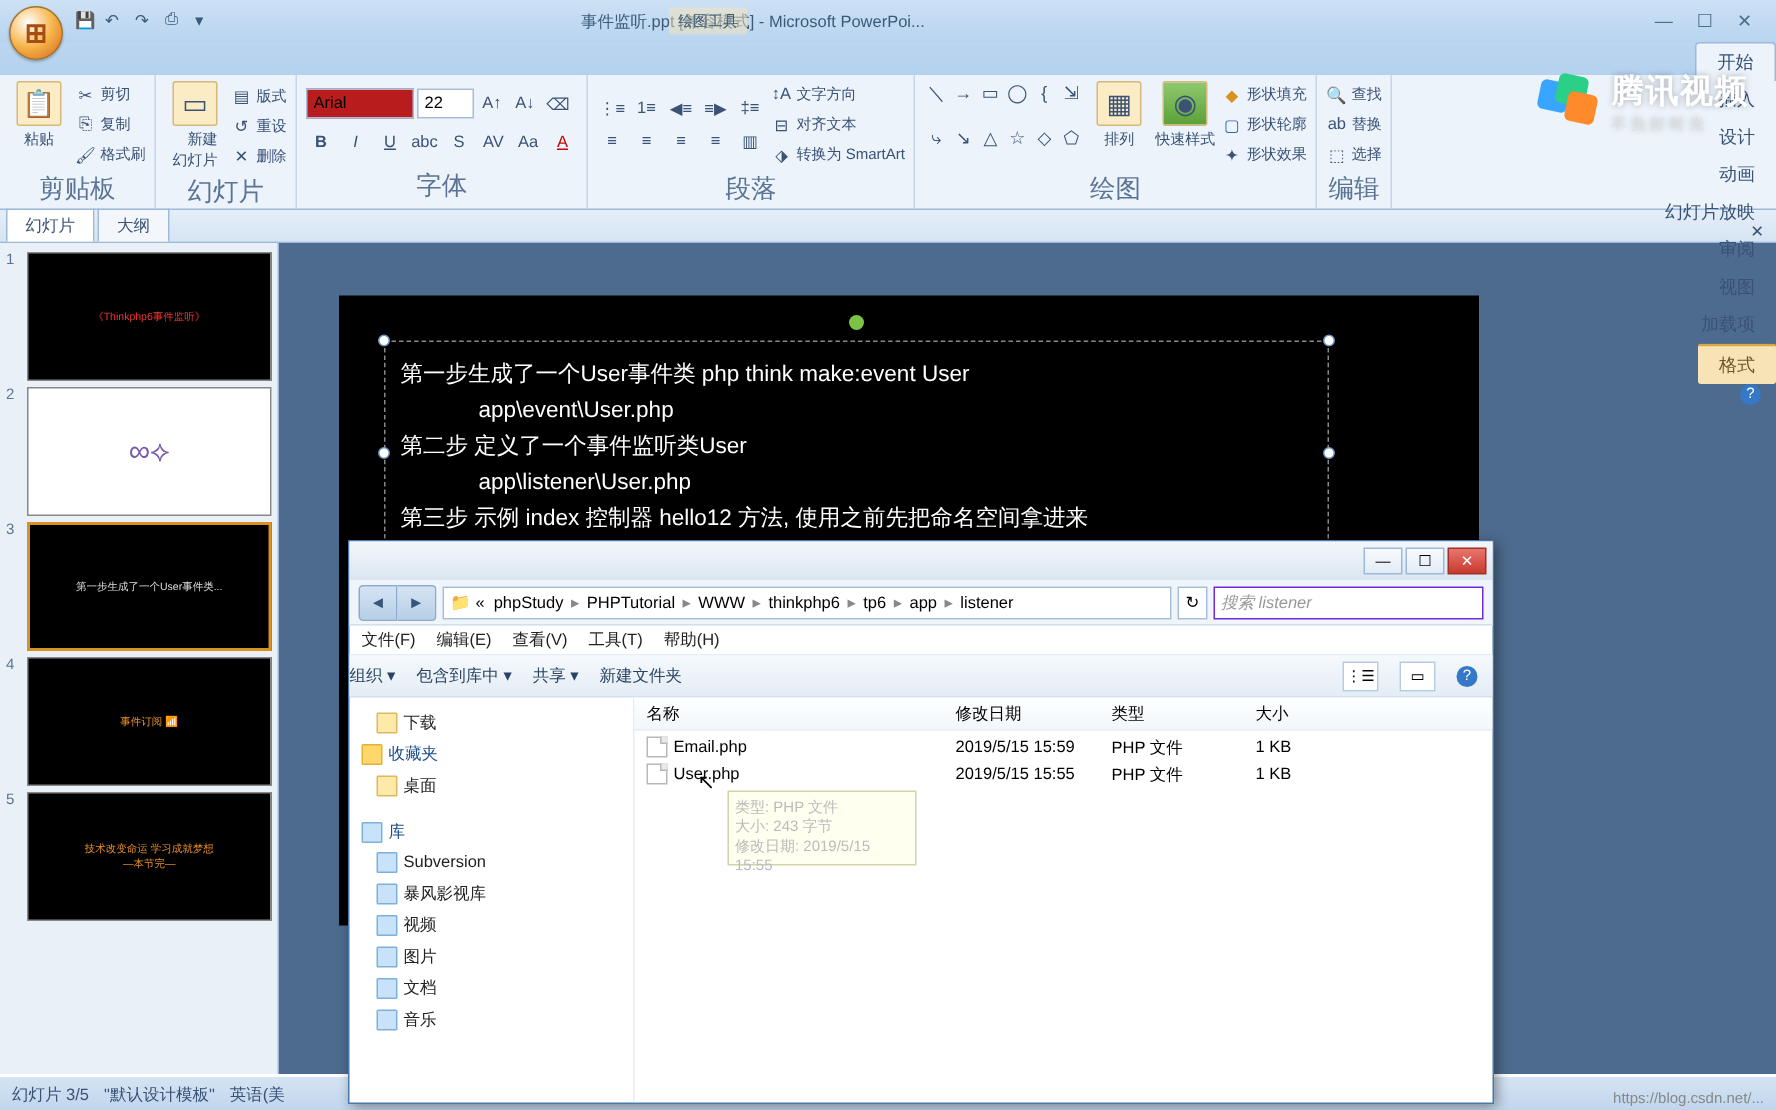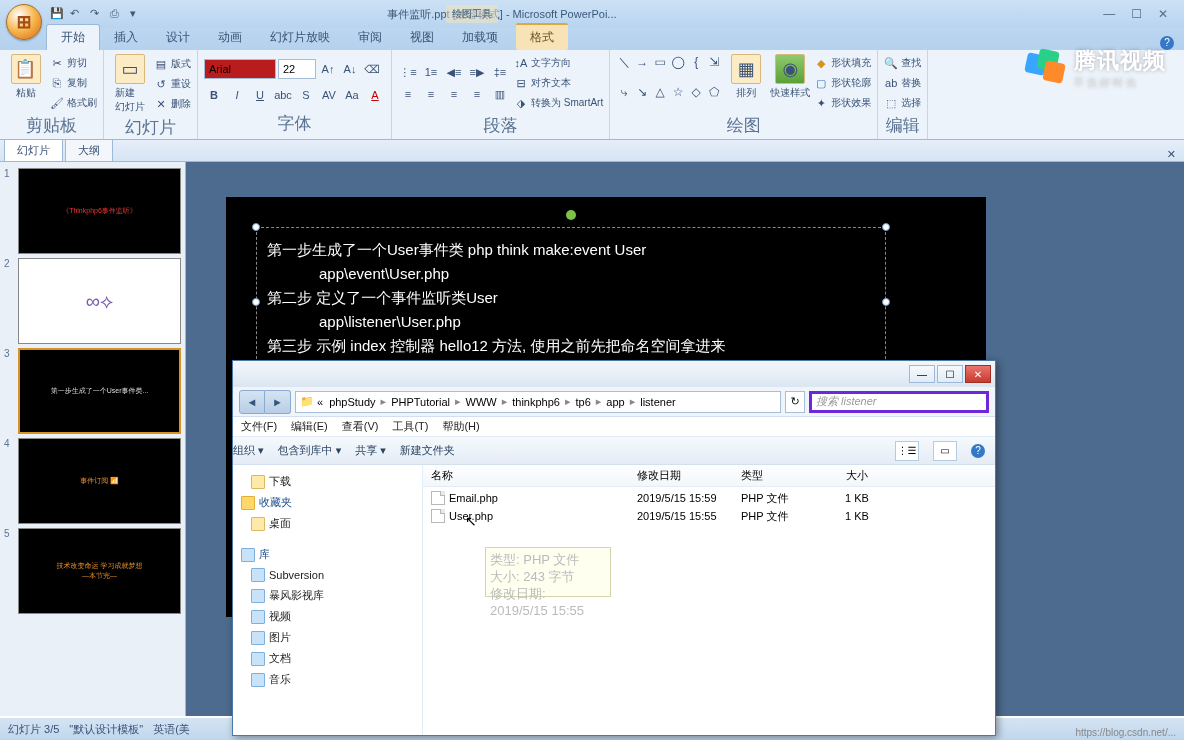--- a/index.html
+++ b/index.html
@@ -7,21 +7,21 @@
 
 
 .title-bar { height: 28px; background: linear-gradient(#cde1f5, #b8d4ef); display: flex; align-items: center; font-size: 11px; color: #3a5a7a; padding-left: 6px; }
 .office-orb { width: 36px; height: 36px; border-radius: 50%; background: radial-gradient(circle at 35% 30%, #fff, #f6b54a 50%, #d4651c); position: absolute; top: 4px; left: 6px; z-index: 10; border: 1px solid #a57028; box-shadow: 0 1px 2px rgba(0,0,0,0.3); display: flex; align-items: center; justify-content: center; font-size: 18px; color: #a74d14; font-weight: bold; }
 .qat { margin-left: 44px; display: flex; gap: 6px; }
 .qat span { width: 14px; height: 14px; font-size: 11px; }
 .title-text { margin: 0 auto; }
 .win-controls { margin-left: auto; display: flex; gap: 16px; padding-right: 16px; color: #4f6e8c; font-size: 12px; }
 
 
-.ribbon-tabs { height: 22px; background: linear-gradient(#bcd6f0, #b4d1ee); display: flex; padding-left: 46px; font-size: 12px; align-items: flex-end; }
+.ribbon-tabs { height: 22px; background: linear-gradient(#bcd6f0, #b4d1ee); display: flex; padding-left: 46px; font-size: 12px; align-items: flex-end; flex-direction: column; }
 .ribbon-tab { padding: 4px 14px; cursor: pointer; color: #3a5276; }
 .ribbon-tab.active { background: #ecf3fb; border: 1px solid #9db9d9; border-bottom: none; border-radius: 3px 3px 0 0; }
 .ribbon-tab.context { background: #f8e3b6; border-top: 2px solid #d9a845; border-radius: 2px; margin-left: 4px; color: #6c5727; }
 .help-icon { margin-left: auto; margin-right: 10px; width: 14px; height: 14px; background: #3478c7; border-radius: 50%; color: #fff; font-size: 10px; text-align: center; line-height: 14px; }
 
 
 .ribbon { height: 90px; background: #ecf3fb; border-bottom: 1px solid #9db9d9; display: flex; font-size: 11px; }
 .ribbon-group { border-right: 1px solid #c4d6ea; padding: 4px 6px; display: flex; flex-direction: column; position: relative; }
 .group-label { text-align: center; color: #5b7493; font-size: 17px; margin-top: auto; padding-top: 2px; }
 .group-content { display: flex; gap: 4px; flex: 1; }
@@ -64,45 +64,45 @@
 .exp-title { height: 26px; background: linear-gradient(#f3f7fb, #dbe6f2); display: flex; align-items: center; justify-content: flex-end; padding-right: 4px; gap: 2px; }
 .exp-title button { width: 26px; height: 18px; border: 1px solid #9db9d9; background: linear-gradient(#f7fafd, #e2ebf5); font-size: 10px; }
 .exp-title button.close { background: linear-gradient(#e9756f, #c83a2e); color: #fff; border-color: #a02f25; }
 .exp-addr { height: 30px; background: #f0f5fb; border-bottom: 1px solid #d1dfee; display: flex; align-items: center; padding: 0 6px; gap: 4px; font-size: 11px; }
 .nav-btns { display: flex; }
 .nav-btn { width: 26px; height: 24px; background: linear-gradient(#d5e4f3,#b7cee6); border: 1px solid #8aabce; border-radius: 3px 0 0 3px; display: flex; align-items: center; justify-content: center; color: #35567e; }
 .nav-btn+.nav-btn { border-radius: 0 3px 3px 0; border-left: none; }
 .addr-bar { flex: 1; height: 22px; border: 1px solid #a6bdd9; background: #fff; display: flex; align-items: center; padding: 0 4px; font-size: 11px; gap: 0; }
 .crumb { padding: 0 3px; }
 .crumb-sep { color: #888; padding: 0 2px; }
-.search-box { width: 180px; height: 22px; border: 3px solid #6d28d9; background: #fff; display: flex; align-items: center; padding: 0 4px; font-style: italic; color: #999; font-size: 11px; }
+.search-box { width: 180px; height: 22px; border: 1px solid #6d28d9; background: #fff; display: flex; align-items: center; padding: 0 4px; font-style: italic; color: #999; font-size: 11px; }
 .exp-menu { height: 20px; display: flex; gap: 14px; padding: 2px 8px; font-size: 11px; color: #222; border-bottom: 1px solid #e4ecf5; }
 .exp-tool { height: 28px; background: linear-gradient(#f5f9fd, #e4ecf5); border-bottom: 1px solid #d1dfee; display: flex; align-items: center; gap: 14px; padding: 0 0; font-size: 11px; color: #2a4462; }
 .exp-tool .spacer { flex: 1; }
 .view-btn { width: 24px; height: 20px; border: 1px solid #b5cbe2; background: #fff; font-size: 10px; }
 .exp-body { flex: 1; display: flex; overflow: hidden; }
 .exp-tree { width: 190px; border-right: 1px solid #e4ecf5; padding: 6px 4px; font-size: 11px; overflow-y: auto; }
 .tree-sec { font-weight: normal; color: #222; padding: 3px 2px 3px 14px; display: flex; align-items: center; gap: 4px; }
 .tree-sec.h { color: #1a4c8b; padding-left: 4px; }
 .tree-icon { width: 14px; height: 14px; background: #fde9a8; border: 1px solid #dcb860; border-radius: 1px; display: inline-block; }
 .tree-icon.lib { background: #c8e2f9; border-color: #7db0dc; }
 .tree-icon.star { background: #ffd76a; border-color: #e2b232; }
 .exp-list { flex: 1; display: flex; flex-direction: column; font-size: 11px; }
 .list-hdr { display: flex; border-bottom: 1px solid #e4ecf5; height: 22px; align-items: center; background: linear-gradient(#fdfefe,#f3f7fb); }
 .col { padding: 0 8px; }
 .c-name { width: 206px; }
 .c-date { width: 104px; }
 .c-type { width: 96px; }
-.c-size { width: 56px; text-align: center; }
+.c-size { width: 56px; text-align: left; }
 .list-body { flex: 1; padding-top: 2px; position: relative; }
 .file-row { display: flex; height: 18px; align-items: center; }
 .file-row .c-name { display: flex; align-items: center; gap: 4px; }
 .file-icon { width: 14px; height: 14px; background: #fff; border: 1px solid #b8b8b8; display: inline-block; position: relative; }
 .file-icon::after { content: ""; position: absolute; right: -1px; top: -1px; width: 4px; height: 4px; background: #e8e8e8; border-left: 1px solid #b8b8b8; border-bottom: 1px solid #b8b8b8; }
-.tooltip { position: absolute; left: 62px; top: 40px; width: 126px; height: 50px; background: #fffff0; border: 1px solid #d4d4aa; font-size: 13px; color: #bbb; padding: 4px; line-height: 1.3; margin-top: 20px; }
+.tooltip { position: absolute; left: 62px; top: 40px; width: 126px; height: 50px; background: #fffff0; border: 1px solid #d4d4aa; font-size: 10px; color: #bbb; padding: 4px; line-height: 1.3; }
 .cursor { position: absolute; left: 42px; top: 26px; font-size: 14px; }
 
 
 .status { position: absolute; bottom: 0; left: 0; right: 0; height: 22px; background: linear-gradient(#d5e4f3, #c0d6ed); display: flex; align-items: center; font-size: 11px; color: #3a5276; padding: 0 8px; gap: 10px; }
 .status .spacer { flex: 1; }
 
 
 .watermark { position: absolute; right: 18px; top: 46px; z-index: 60; color: #fff; display: flex; align-items: center; gap: 8px; text-shadow: 0 0 4px rgba(0,0,0,0.3); }
 .wm-icon { width: 40px; height: 40px; position: relative; }
 .wm-icon span { position: absolute; width: 20px; height: 20px; border-radius: 4px; }
@@ -165,21 +165,21 @@
             <span>格式刷</span>
           </div>
       </div>
     </div>
     <div class="group-label">剪贴板</div>
   </div>
   <div class="ribbon-group">
     <div class="group-content">
       <div class="btn-large">
           <div class="icon">▭</div>
-          <span style="white-space:pre-line;text-align:left">新建
+          <span style="white-space:pre-line;text-align:right">新建
 幻灯片</span>
         </div>
       <div class="vstack">
         <div class="btn-small">
             <span class="icon-s">▤</span>
             <span>版式</span>
           </div>
         <div class="btn-small">
             <span class="icon-s">↺</span>
             <span>重设</span>

